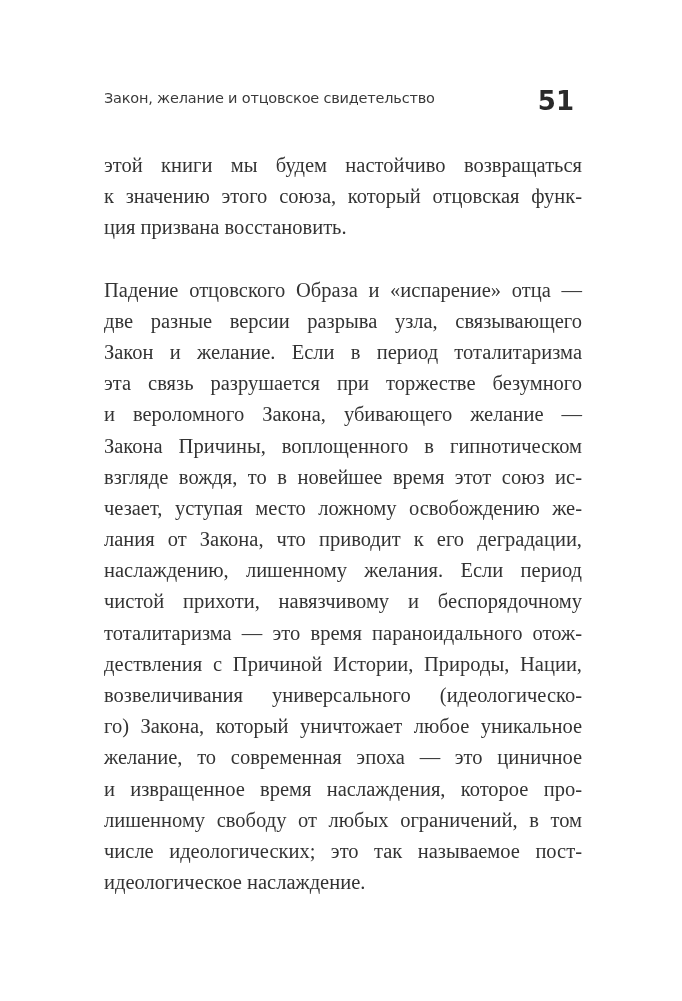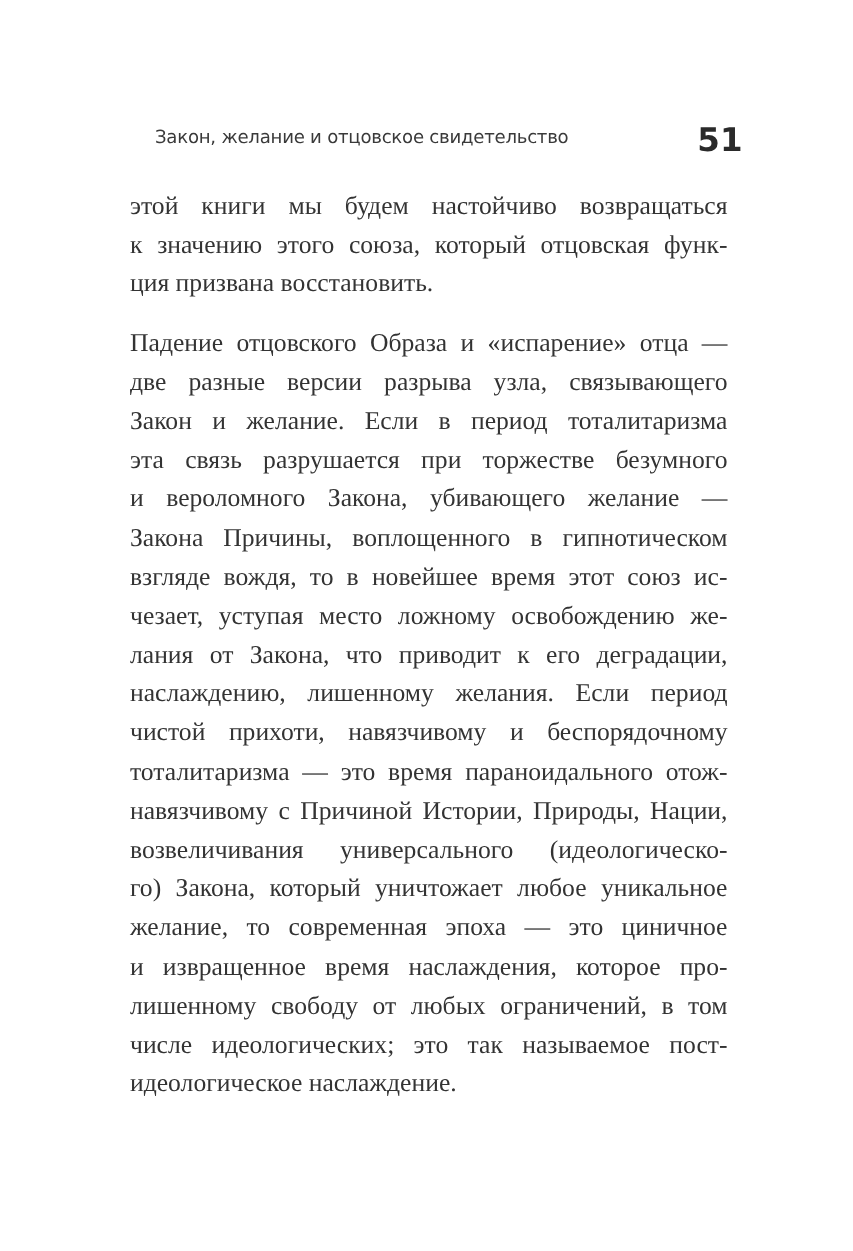--- a/index.html
+++ b/index.html
@@ -16,24 +16,23 @@
     .page {
       position: absolute;
       left: 0; top: 0;
       width: 682px;
       height: 1001px;
       background: #ffffff;
     }
     .running-header {
       position: absolute;
       left: 104px;
-      top: 100px;
+      top: 88px;
       width: 472px;
       height: 24px;
-      margin-left: 20px;
     }
     .header-title {
       position: absolute;
       left: 0;
       top: 2px;
       font-family: "DejaVu Sans", sans-serif;
       font-size: 14.5px;
       color: #3a3a3a;
       letter-spacing: -0.2px;
       white-space: nowrap;
@@ -62,21 +61,21 @@
       white-space: nowrap;
       text-align: justify;
       text-align-last: justify;
       height: 31.2px;
       font-family: Liberation Serif, serif;
     }
     .line.last {
       text-align-last: left;
     }
     .paragraph { display: block; }
-    .paragraph + .paragraph { margin-top: 16px; }
+    .paragraph + .paragraph { margin-top: 31px; }
   </style>
 </head>
 <body>
 
 <div class="page">
   <div class="running-header">
     <span class="header-title">Закон, желание и отцовское свидетельство</span>
     <span class="page-number">51</span>
   </div>
 
@@ -92,21 +91,21 @@
       <span class="line">Закон и желание. Если в период тоталитаризма</span>
       <span class="line">эта связь разрушается при торжестве безумного</span>
       <span class="line">и вероломного Закона, убивающего желание —</span>
       <span class="line">Закона Причины, воплощенного в гипнотическом</span>
       <span class="line">взгляде вождя, то в новейшее время этот союз ис-</span>
       <span class="line">чезает, уступая место ложному освобождению же-</span>
       <span class="line">лания от Закона, что приводит к его деградации,</span>
       <span class="line">наслаждению, лишенному желания. Если период</span>
       <span class="line">чистой прихоти, навязчивому и беспорядочному</span>
       <span class="line">тоталитаризма — это время параноидального отож-</span>
-      <span class="line">навязчивому с Причиной Истории, Природы, Нации,</span>
+      <span class="line">дествления с Причиной Истории, Природы, Нации,</span>
       <span class="line">возвеличивания универсального (идеологическо-</span>
       <span class="line">го) Закона, который уничтожает любое уникальное</span>
       <span class="line">желание, то современная эпоха — это циничное</span>
       <span class="line">и извращенное время наслаждения, которое про-</span>
       <span class="line">лишенному свободу от любых ограничений, в том</span>
       <span class="line">числе идеологических; это так называемое пост-</span>
       <span class="line last">идеологическое наслаждение.</span>
     </div>
   </div>
 </div>

